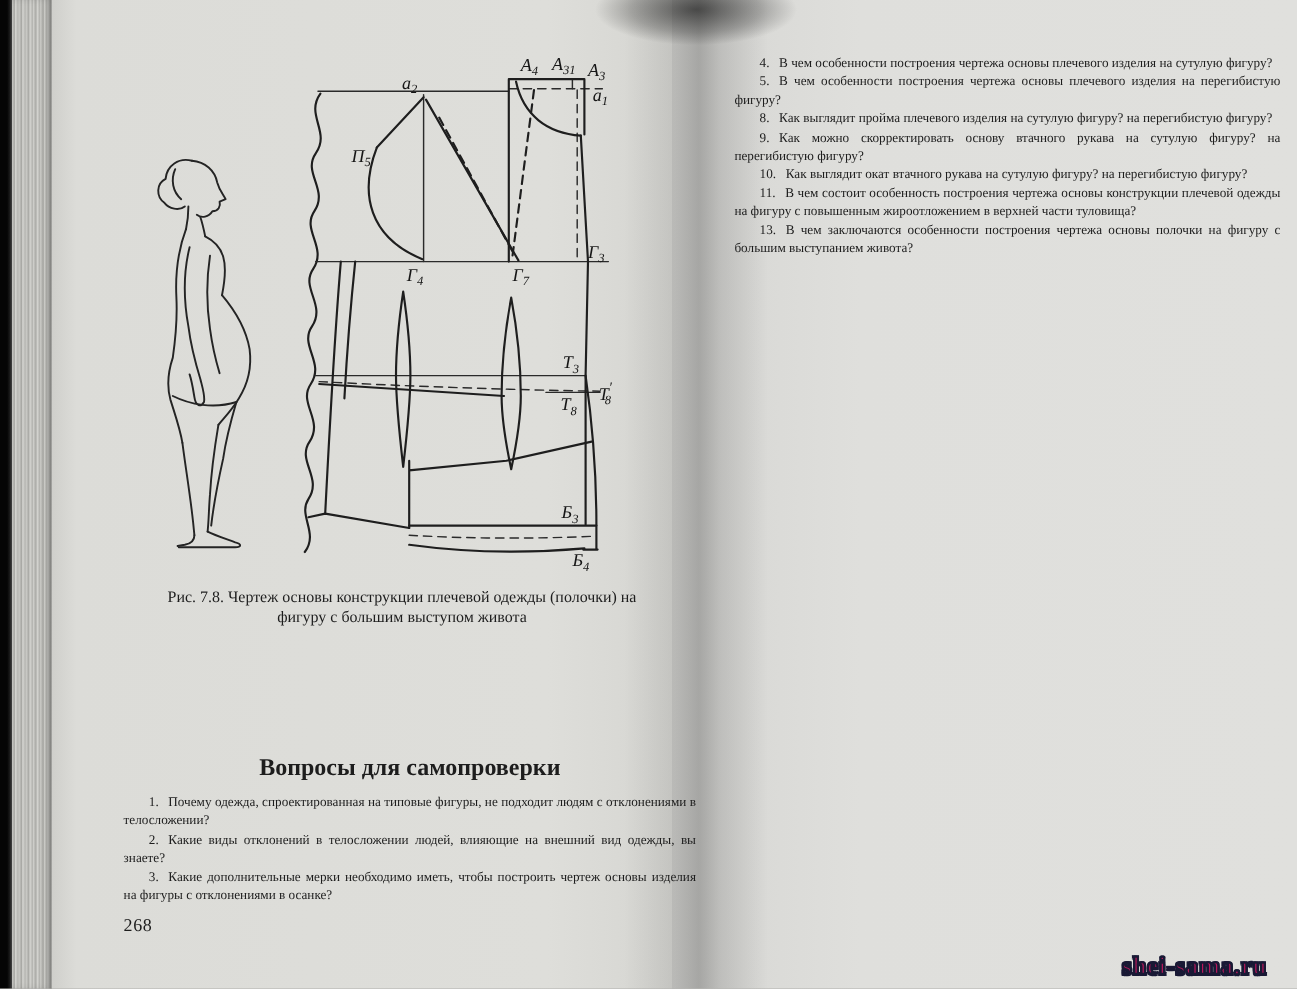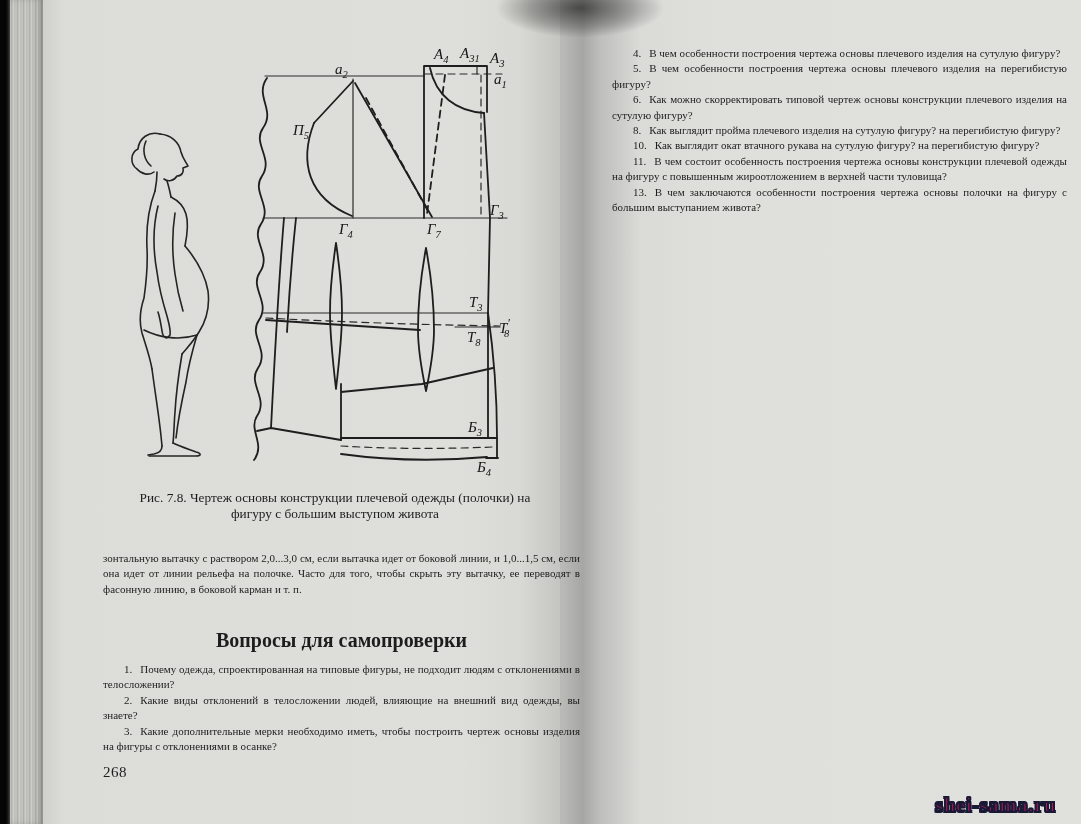--- a/index.html
+++ b/index.html
@@ -127,37 +127,36 @@
       <text class="dlab" x="468" y="432"><tspan>Б</tspan><tspan class="sb" dy="3.5">3</tspan></text>
       <text class="dlab" x="477" y="472"><tspan>Б</tspan><tspan class="sb" dy="3.5">4</tspan></text>
     </g>
   </svg>
 
   <div class="tb caption">
     <div>Рис. 7.8. Чертеж основы конструкции плечевой одежды (полочки) на</div>
     <div>фигуру с большим выступом живота</div>
   </div>
 
-  <div class="tb para">зонтальную вытачку с раствором 2,0...3,0 см, если вытачка идет от боковой линии, и 1,0...1,5 см, если она идет от линии рельефа на полочке. Часто для того, чтобы скрыть эту вытачку, ее переводят в фасонную линию, в боковой карман и т. п.</div>
 
   <div class="tb heading">Вопросы для самопроверки</div>
 
   <div class="tb ql">
     <p class="q"><span class="qn">1.</span><span>Почему одежда, спроектированная на типовые фигуры, не подходит людям с отклонениями в телосложении?</span></p>
     <p class="q"><span class="qn">2.</span><span>Какие виды отклонений в телосложении людей, влияющие на внешний вид одежды, вы знаете?</span></p>
     <p class="q"><span class="qn">3.</span><span>Какие дополнительные мерки необходимо иметь, чтобы построить чертеж основы изделия на фигуры с отклонениями в осанке?</span></p>
   </div>
 
   <div class="tb pagenum">268</div>
 
   <div class="tb qr">
     <p class="q"><span class="qn">4.</span><span>В чем особенности построения чертежа основы плечевого изделия на сутулую фигуру?</span></p>
     <p class="q"><span class="qn">5.</span><span>В чем особенности построения чертежа основы плечевого изделия на перегибистую фигуру?</span></p>
-    <p class="q"><span class="qn">6.</span><span>Как можно скорректировать типовой чертеж основы конструкции плечевого изделия на сутулую фигуру?</span></p>
     <p class="q"><span class="qn">8.</span><span>Как выглядит пройма плечевого изделия на сутулую фигуру? на перегибистую фигуру?</span></p>
+    <p class="q"><span class="qn">9.</span><span>Как можно скорректировать основу втачного рукава на сутулую фигуру? на перегибистую фигуру?</span></p>
     <p class="q"><span class="qn">10.</span><span>Как выглядит окат втачного рукава на сутулую фигуру? на перегибистую фигуру?</span></p>
     <p class="q"><span class="qn">11.</span><span>В чем состоит особенность построения чертежа основы конструкции плечевой одежды на фигуру с повышенным жироотложением в верхней части туловища?</span></p>
     <p class="q"><span class="qn">13.</span><span>В чем заключаются особенности построения чертежа основы полочки на фигуру с большим выступанием живота?</span></p>
   </div>
 
   <div class="watermark">shei-sama.ru</div>
 
 </div>
 
 </body></html>

